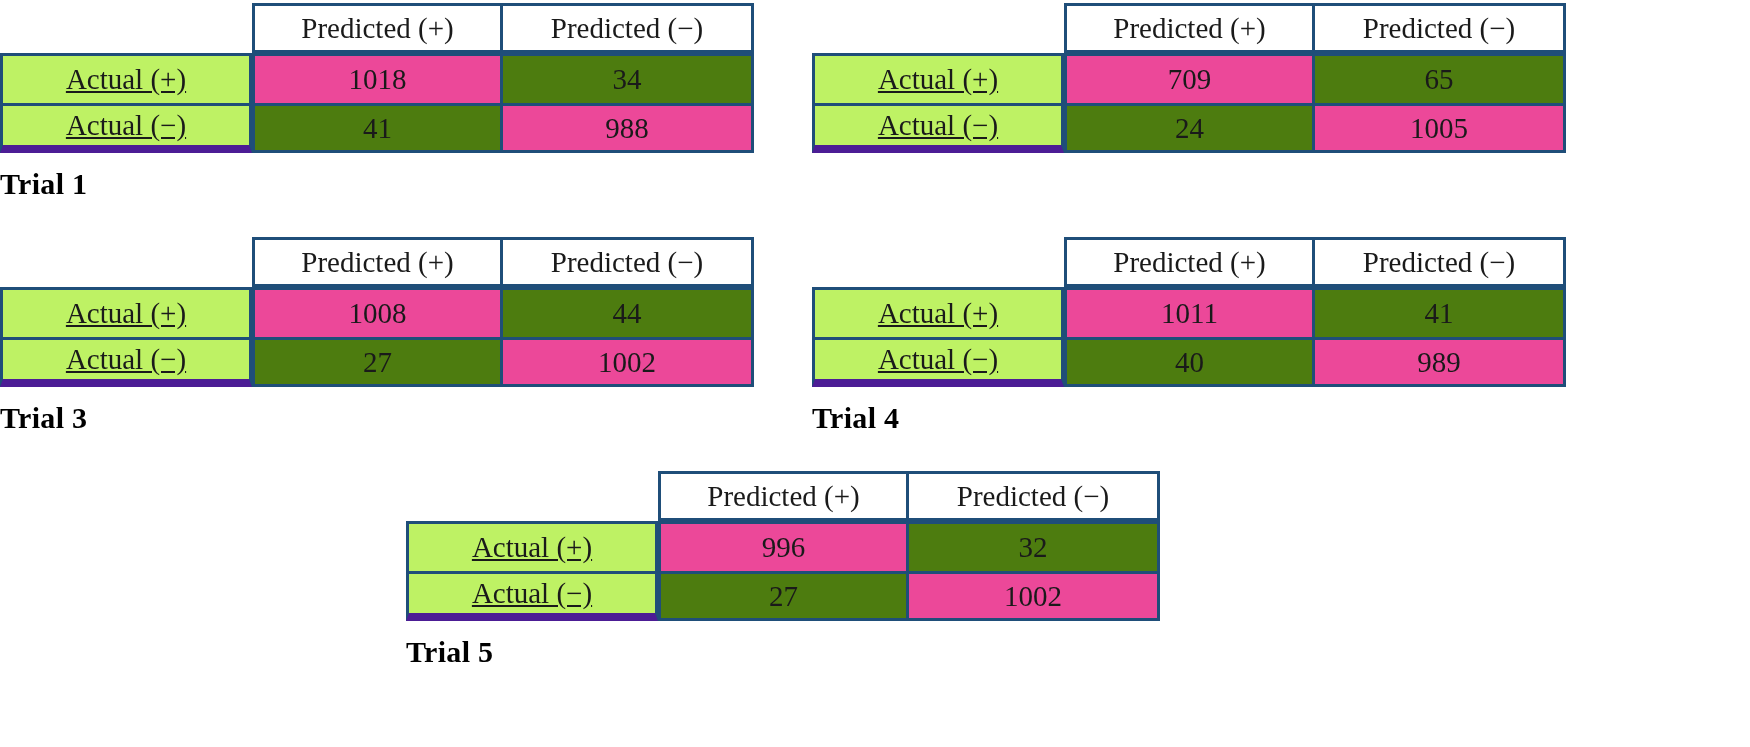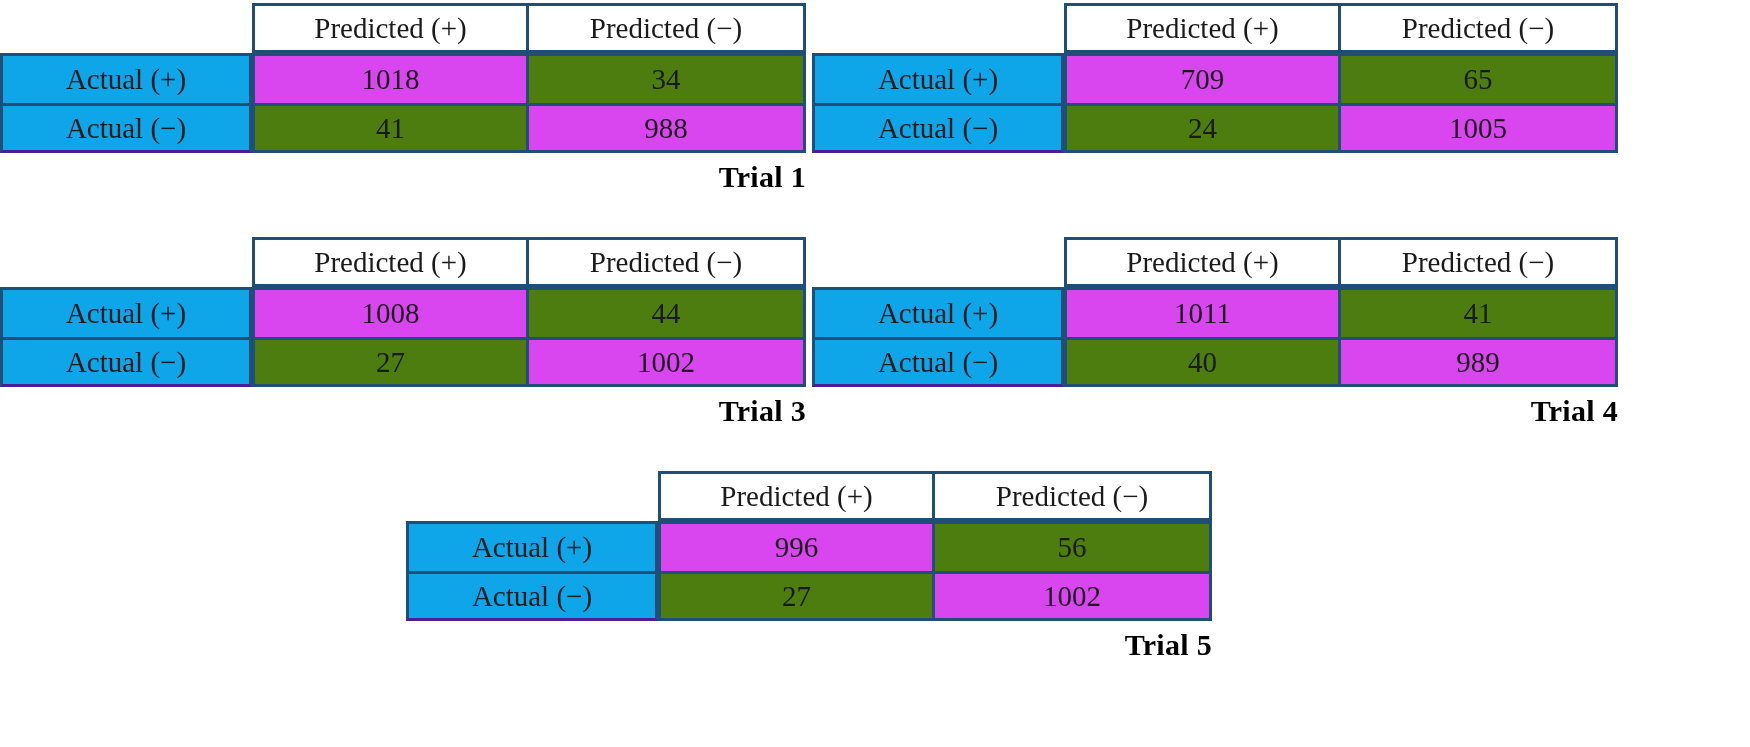--- a/index.html
+++ b/index.html
@@ -49,55 +49,56 @@
   }
   td.head.second {
     border-left: none;
     margin-left: 30px;
   }
 
   
   td.rowlabel {
     border: 3px solid #1F4E79;
     border-bottom: none;
-    background: #0ea5e9;
+    background: #bef264;
+    text-decoration: underline;
   }
   tr.lastrow td.rowlabel {
-    border-bottom: 3px solid #4c1d95;
+    border-bottom: 8px solid #4c1d95;
   }
 
   
   td.val {
     border-top: 3px solid #1F4E79;
     border-right: 3px solid #1F4E79;
     border-bottom: none;
     border-left: none;
   }
   tr.lastrow td.val {
     border-bottom: 3px solid #1F4E79;
   }
   td.val.sep {
     border-left: 3px solid #1F4E79;
   }
 
-  td.correct { background: #d946ef; }
+  td.correct { background: #ec4899; }
   td.incorrect { background: #4d7c0f; }
 
   .caption {
-    text-align: right;
+    text-align: left;
     font-weight: bold;
     font-size: 30px;
     color: #000000;
-    margin-top: 7px;
+    margin-top: 14px;
     letter-spacing: 0.3px;
   }
 
   
   .col-label { width: 252px; }
-  .col-val   { width: 277px; }
+  .col-val   { width: 251px; }
 </style>
 </head>
 <body>
 
 <div class="matrix-block" style="left:0px; top:3px;">
   <table class="cm">
     <tbody>
         <tr>
       <td class="corner col-label"></td>
       <td class="head col-val">Predicted (+)</td>
@@ -190,21 +191,21 @@
   <table class="cm">
     <tbody>
         <tr>
       <td class="corner col-label"></td>
       <td class="head col-val">Predicted (+)</td>
       <td class="head second col-val">Predicted (−)</td>
     </tr>
     <tr>
       <td class="rowlabel col-label">Actual (+)</td>
       <td class="val sep correct col-val">996</td>
-      <td class="val incorrect col-val">56</td>
+      <td class="val incorrect col-val">32</td>
     </tr>
     <tr class="lastrow">
       <td class="rowlabel col-label">Actual (−)</td>
       <td class="val sep incorrect col-val">27</td>
       <td class="val correct col-val">1002</td>
     </tr>
   </tbody>
     </table>
   <div class="caption">Trial 5</div>
 </div>

